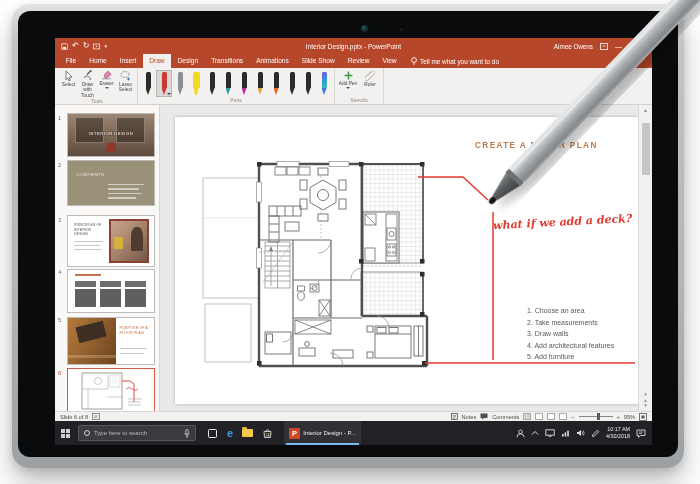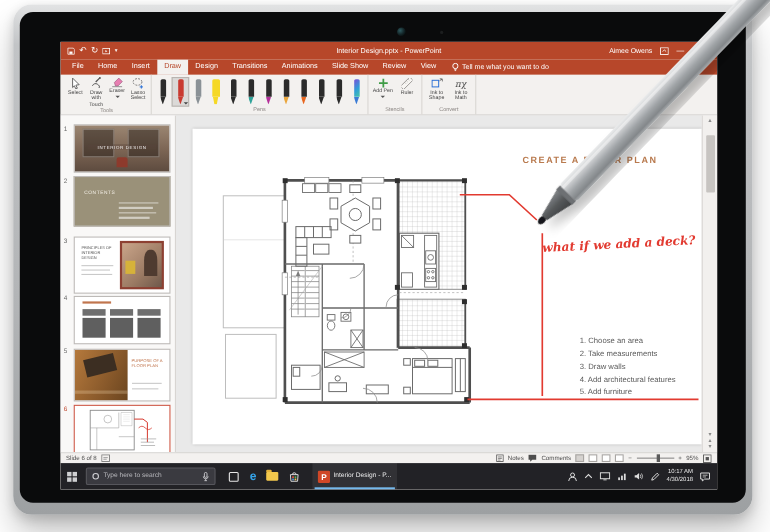--- a/index.html
+++ b/index.html
@@ -313,38 +313,20 @@
           <svg width="10" height="10" viewBox="0 0 10 10">
               <rect x="2.6" y="-1" width="4" height="12" transform="rotate(45 5 5)" fill="#f7f5f2" stroke="#8a8784" stroke-width="0.7"></rect>
               <path d="M3 4l1 1M4.5 2.5l1 1M6 1l1 1" stroke="#8a8784" stroke-width="0.5"></path>
             </svg>
           <div class="lbl"><span>Ruler</span></div>
         </div>
       </div>
       <div class="rg-label">Stencils</div>
     </div>
 
-    <div class="rgroup">
-      <div class="rg-body">
-        <div class="bigbtn">
-          <svg width="11" height="10" viewBox="0 0 11 10">
-              <rect x="0.8" y="2" width="6" height="6" fill="none" stroke="#2a6fd6" stroke-width="0.9"></rect>
-              <path d="M7.5 2.5L10 0.8M10 0.8l-2.2-.2M10 0.8l.2 2.2" stroke="#555" stroke-width="0.7" fill="none"></path>
-            </svg>
-          <div class="lbl"><span>Ink to Shape</span></div>
-        </div>
-        <div class="bigbtn">
-          <svg width="12" height="10" viewBox="0 0 12 10">
-              <text x="1" y="8" font-size="8" fill="#444" font-family="DejaVu Serif, serif" font-style="italic">πχ</text>
-            </svg>
-          <div class="lbl"><span>Ink to Math</span></div>
-        </div>
-      </div>
-      <div class="rg-label">Convert</div>
-    </div>
     <div style="flex:1"></div>
   </div>
 
   <div class="workspace">
 
     <div class="thumbs">
       <div class="thumb-num" style="top:10px">1</div>
       <div class="thumb-num" style="top:57px">2</div>
       <div class="thumb-num" style="top:112px">3</div>
       <div class="thumb-num" style="top:164px">4</div>

